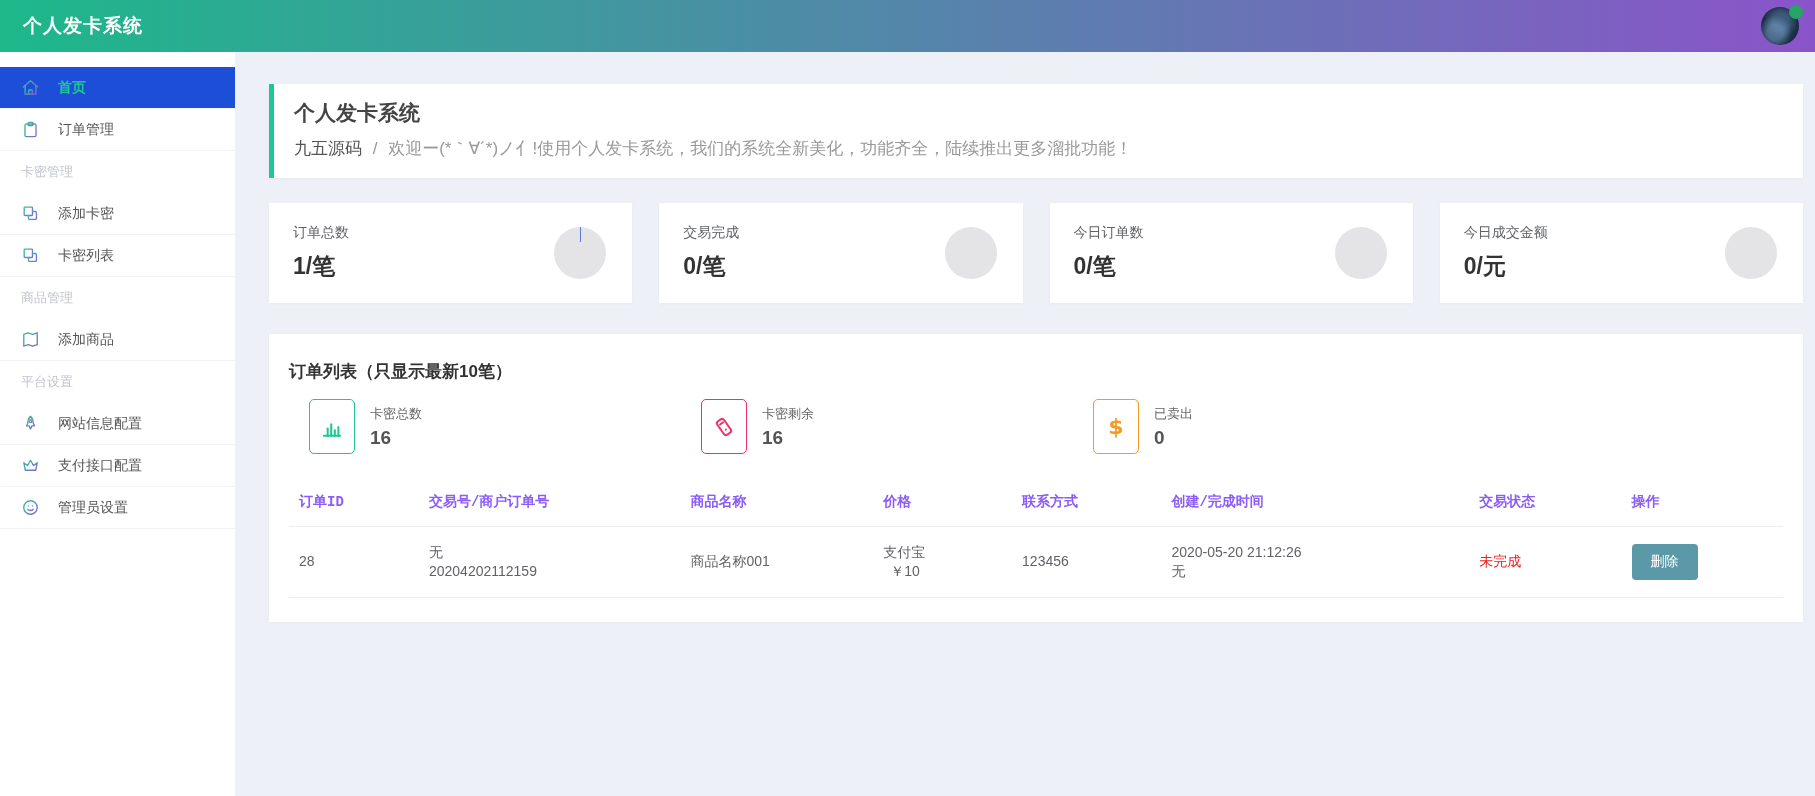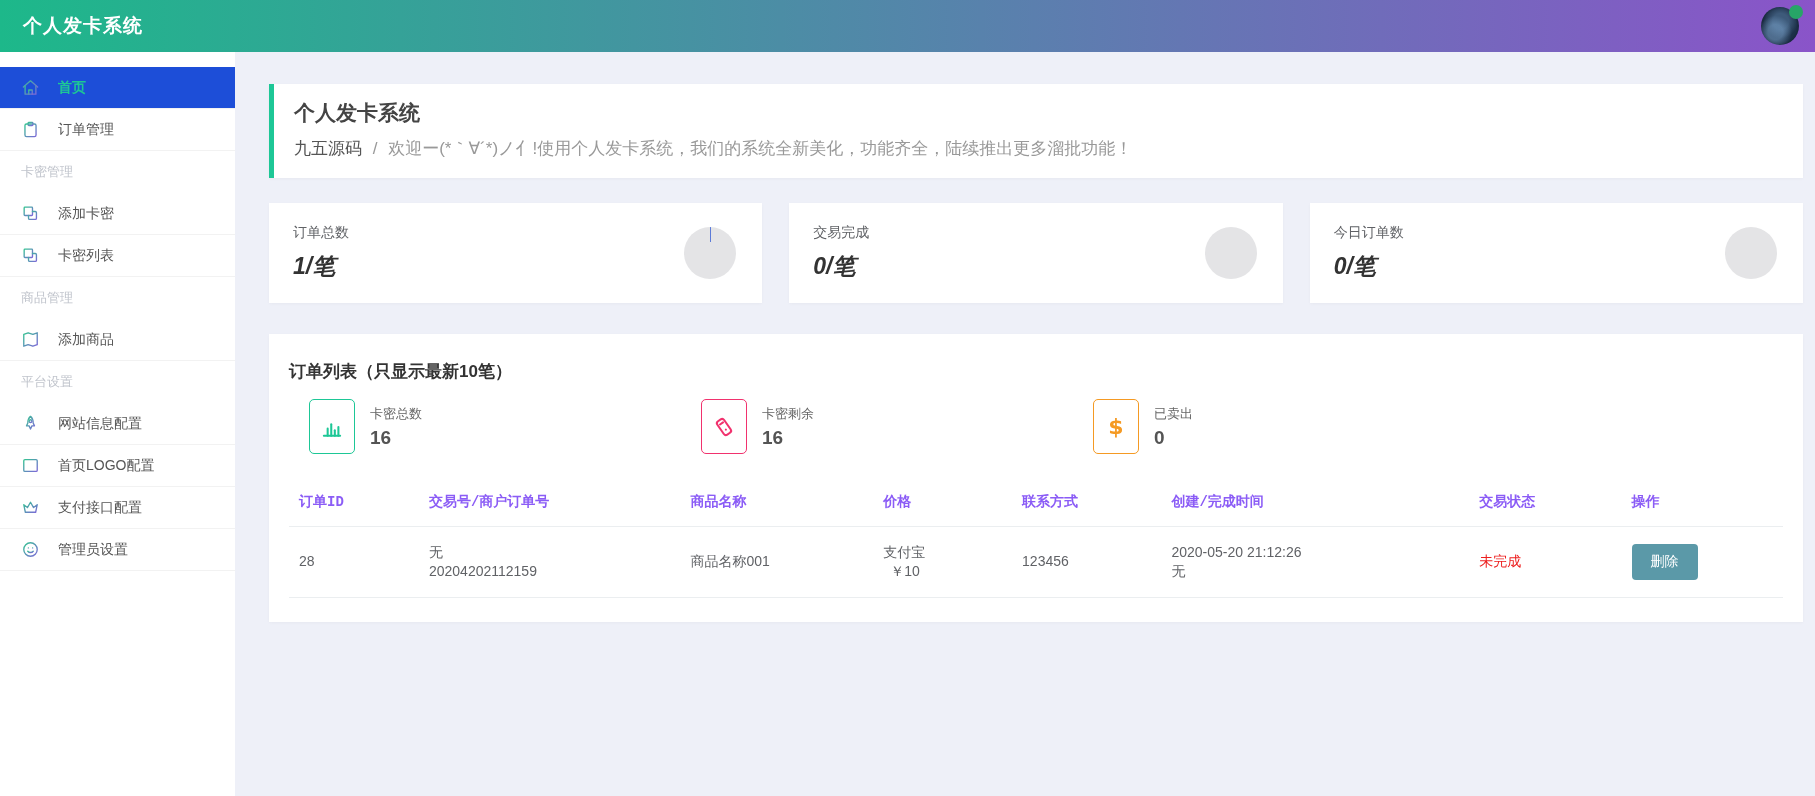--- a/index.html
+++ b/index.html
@@ -50,21 +50,21 @@
   .banner-sub .sep { margin:0 6px; }
 
   
   .stats-row { display:flex; gap:27px; margin-top:25px; }
   .stat-card {
     flex:1; background:#fff; height:100px; padding:20px 26px 20px 24px;
     display:flex; justify-content:space-between; align-items:center;
     box-shadow:0 1px 3px rgba(0,0,0,.03);
   }
   .stat-label { font-size:14px; color:#606266; }
-  .stat-value { font-size:23px; font-weight:bold; color:#333; margin-top:9px;font-style:italic; }
+  .stat-value { font-size:23px; font-weight:bold; color:#333; margin-top:9px; }
   .stat-circle { width:52px; height:52px; border-radius:50%; background:#e4e4e6; }
   .stat-circle.slice { background:conic-gradient(var(--c-pie-slice-blue,#5c7bd8) 0deg 2.5deg, #e4e4e6 2.5deg 360deg); }
 
   
   .orders-card { background:#fff; margin-top:31px; padding:26px 20px 24px; box-shadow:0 1px 3px rgba(0,0,0,.03); }
   .orders-title { font-size:17px; font-weight:bold; color:#333; }
   .mini-stats { display:flex; margin-top:16px; padding-left:20px; }
   .mini-stat { display:flex; align-items:center; width:392px; }
   .mini-box {
     width:46px; height:55px; border:1px solid; border-radius:5px;
@@ -177,30 +177,20 @@
             <svg viewBox="0 0 24 24">
               <path d="M12 3c2.4 2 3.4 5 3.4 8.3L17 15h-3.2L12 19l-1.8-4H7l1.6-3.7C8.6 8 9.6 5 12 3z"></path>
               <circle cx="12" cy="9" r="1.7"></circle>
             </svg>
           </span>
           <span>网站信息配置</span>
         </div>
         <div class="sidebar-item">
           <span class="s-icon">
             <svg viewBox="0 0 24 24">
-              <rect x="3.5" y="4.5" width="17" height="15" rx="1.5"></rect>
-              <path d="M3.5 9.5h17"></path>
-              <path d="M10.5 9.5v10"></path>
-            </svg>
-          </span>
-          <span>首页LOGO配置</span>
-        </div>
-        <div class="sidebar-item">
-          <span class="s-icon">
-            <svg viewBox="0 0 24 24">
               <path d="M3.5 8.5 5.5 18h13l2-9.5-4.6 3.6L12 5.4 8.1 12.1z"></path>
             </svg>
           </span>
           <span>支付接口配置</span>
         </div>
         <div class="sidebar-item">
           <span class="s-icon">
             <svg viewBox="0 0 24 24">
               <circle cx="12" cy="12" r="8.5"></circle>
               <path d="M9.3 10v.01M14.7 10v.01"></path>
@@ -233,20 +223,27 @@
             <div>
               <div class="stat-label">交易完成</div>
               <div class="stat-value">0/笔</div>
             </div>
             <div class="stat-circle"></div>
           </div>
           <div class="stat-card">
             <div>
               <div class="stat-label">今日订单数</div>
               <div class="stat-value">0/笔</div>
+            </div>
+            <div class="stat-circle"></div>
+          </div>
+          <div class="stat-card">
+            <div>
+              <div class="stat-label">今日成交金额</div>
+              <div class="stat-value">0/元</div>
             </div>
             <div class="stat-circle"></div>
           </div>
         </section>
 
       <section class="orders-card">
         <div class="orders-title">订单列表（只显示最新10笔）</div>
         <div class="mini-stats" id="mini-stats">
             <div class="mini-stat">
               <div class="mini-box" style="border-color: rgb(29, 199, 150); color: rgb(29, 199, 150);">

